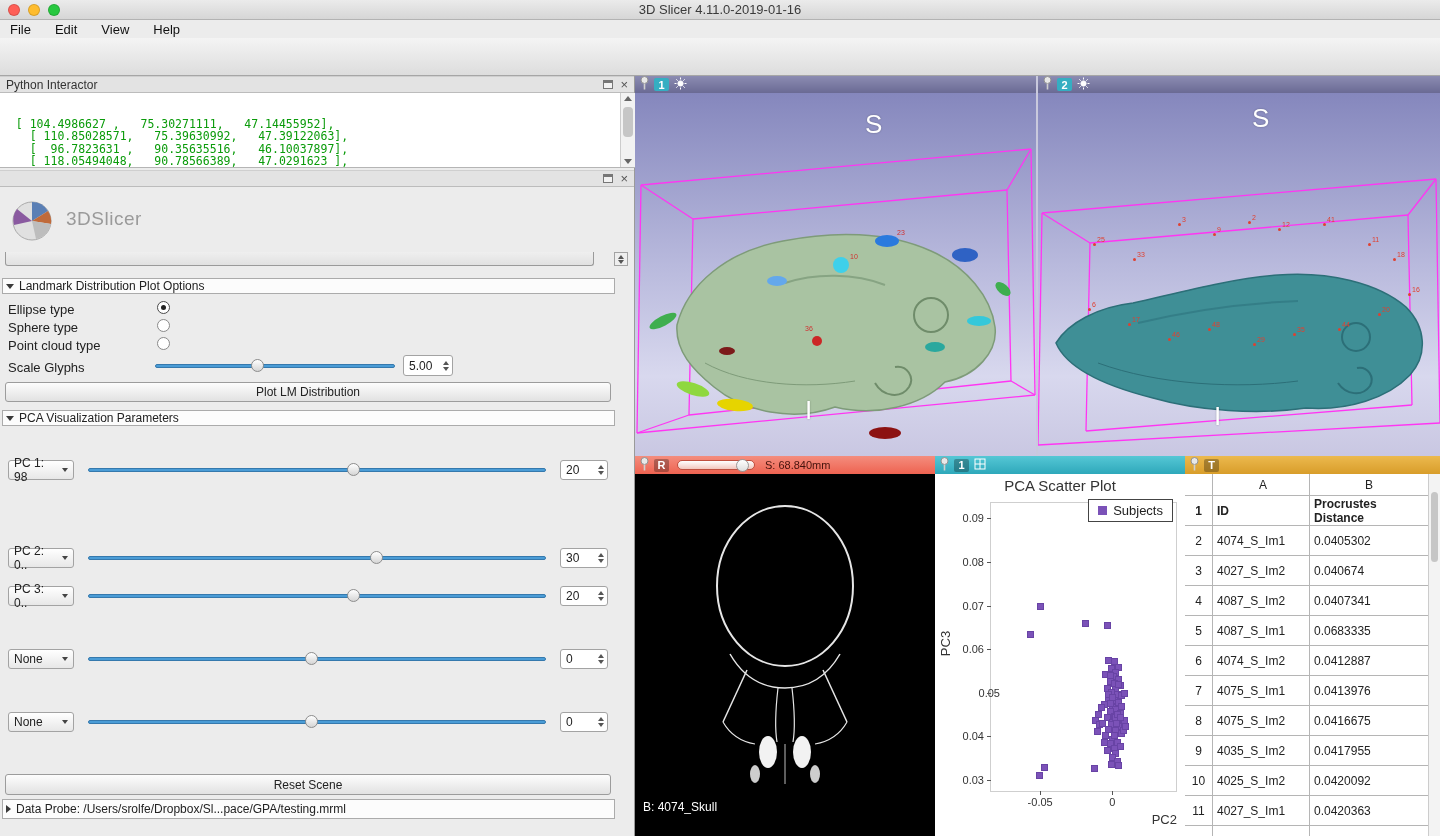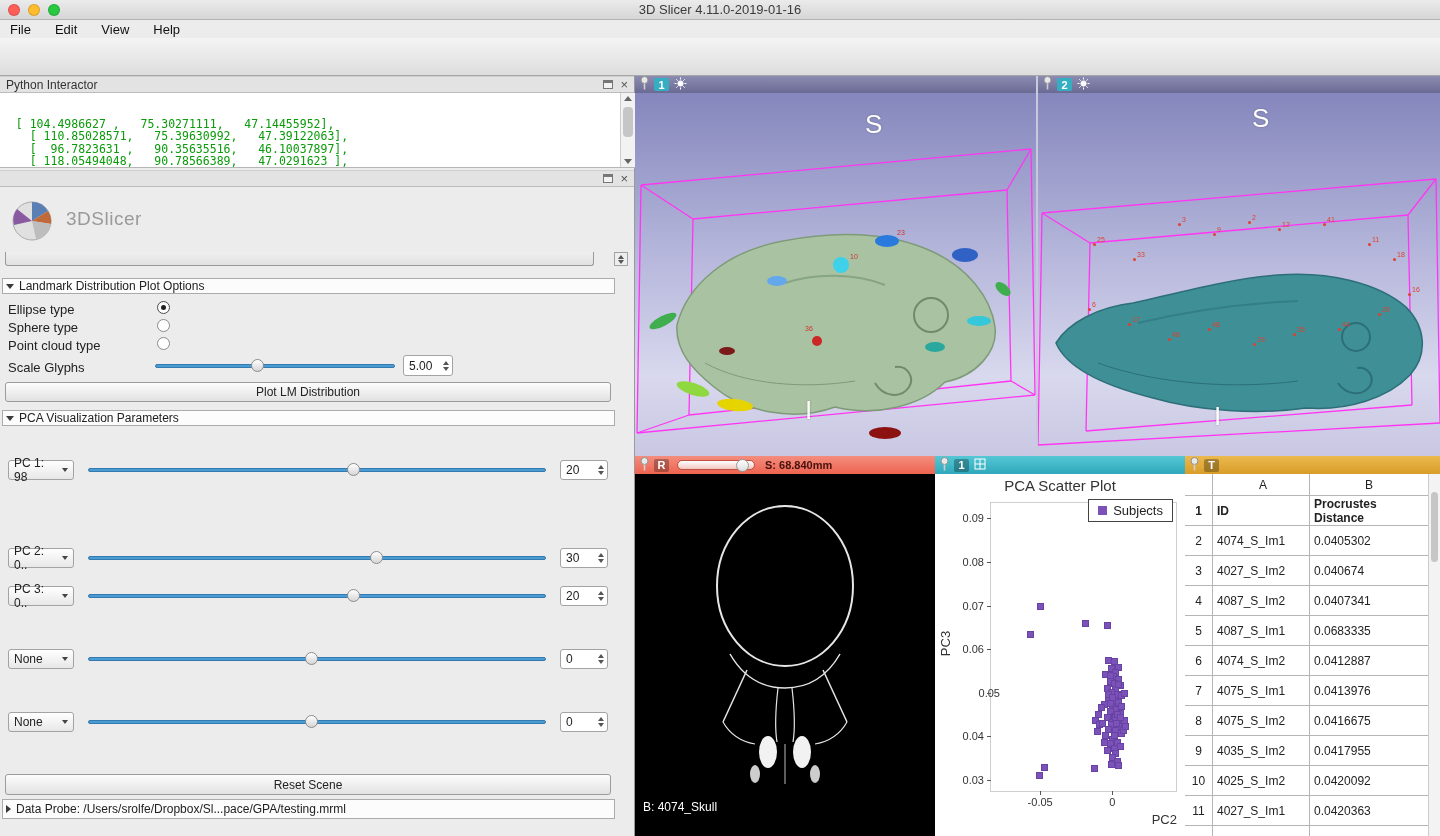--- a/index.html
+++ b/index.html
@@ -71,21 +71,21 @@
 .vlabel.cy{background:#35aec2}
 .vbody{position:absolute;left:0;right:0;bottom:0;overflow:hidden}
 .vbody.t17{top:17px}.vbody.t18{top:18px}
 .grad3d{background:linear-gradient(#8587bd,#b9badd 48%,#d8d8ee 78%,#c9c7e2)}
 .blackbg{background:#000}.whitebg{background:#fff}
 .divider{position:absolute;background:#c9c9dd}
 .orient{position:absolute;color:#fff;font-size:26px;text-shadow:0 0 2px rgba(0,0,0,.3)}
 .vol-label{position:absolute;left:8px;bottom:22px;color:#fff;font-size:12px}
 .rslider{position:relative;width:78px;height:10px;background:linear-gradient(#ffffff,#f2c6bd);border:1px solid #c05040;border-radius:5px;margin-left:3px}
 .rhandle{position:absolute;left:76%;top:-2.5px;width:13px;height:13px;border-radius:50%;background:linear-gradient(#fff,#ddd);border:1px solid #999}
-.offset-text{font-size:11px;color:#45120c;margin-left:5px;font-weight:bold}
+.offset-text{font-size:11px;color:#45120c;margin-left:5px;font-weight:normal}
 .lmdot{position:absolute;width:3px;height:3px;border-radius:50%;background:#e04030}
 .lmnum{position:absolute;font-size:7px;color:#e04030;line-height:7px}
 
 .ptitle{position:absolute;top:3px;left:0;right:0;text-align:center;font-size:15px;color:#333}
 .legend{position:absolute;top:25px;right:12px;border:1px solid #444;background:#fff;display:flex;align-items:center;gap:6px;padding:3px 9px;font-size:13px;z-index:3}
 .lsq{width:9px;height:9px;background:#7b52b8}
 #plot-area{position:absolute;left:55px;top:28px;width:187px;height:290px;border:1px solid #cfcfcf;background:#fff}
 .pt{position:absolute;width:5px;height:5px;background:#7b52b8;outline:1px solid #6843a5;transform:translate(-2px,-2px)}
 .ytick{position:absolute;left:-7px;transform:translate(-100%,-50%);font-size:11px;color:#333}
 .ytickmark{position:absolute;left:-4px;width:4px;height:1px;background:#555}

